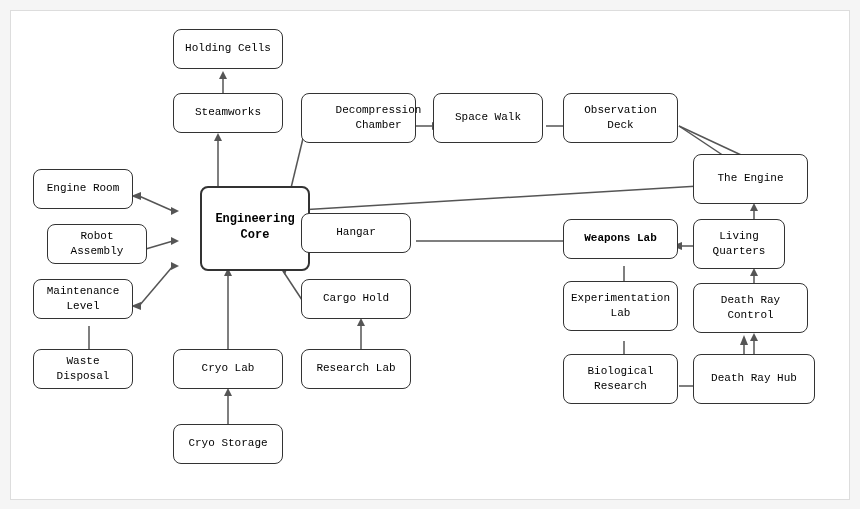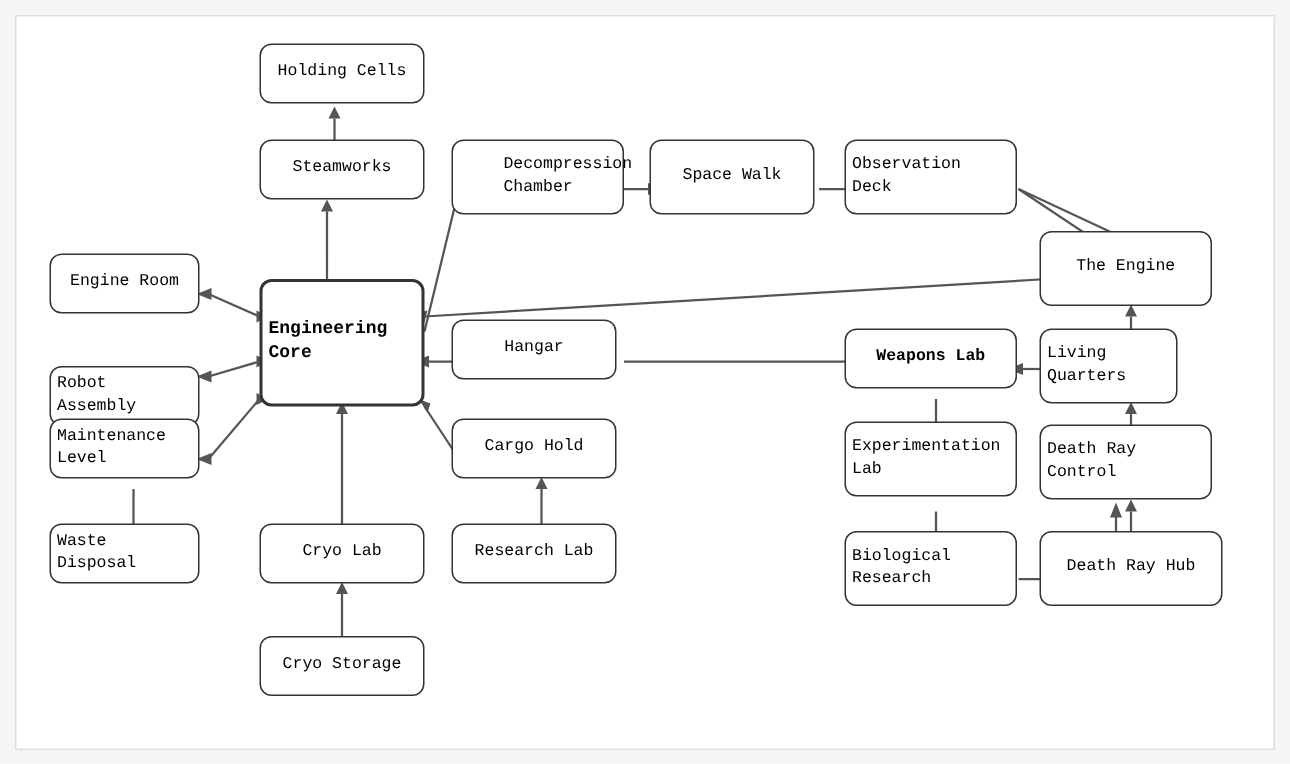--- a/index.html
+++ b/index.html
@@ -21,30 +21,31 @@
       border: 1px solid #ddd;
     }
     .node {
       position: absolute;
       border: 1.5px solid #333;
       border-radius: 8px;
       background: white;
       display: flex;
       align-items: center;
       justify-content: center;
-      text-align: left;
+      text-align: center;
       font-size: 11px;
       font-family: 'Courier New', monospace;
       line-height: 1.3;
       padding: 4px;
     }
     .node.large {
       border-width: 2px;
       font-weight: bold;
       font-size: 12px;
+      margin-left: 27px;
     }
     svg.arrows {
       position: absolute;
       top: 0; left: 0;
       width: 100%;
       height: 100%;
       pointer-events: none;
     }
     svg.arrows line, svg.arrows path, svg.arrows polyline {
       stroke: #555;
@@ -149,21 +150,21 @@
     <polygon points="729,350 733,358 737,350" fill="#555"></polygon>
 
     <line x1="405" y1="230" x2="558" y2="230"></line>
     <polygon points="554,226 564,230 554,234" fill="#555"></polygon>
   </svg>
 
   <div class="node" style="left:162px;top:18px;width:110px;height:40px;">Holding Cells</div>
   <div class="node" style="left:162px;top:82px;width:110px;height:40px;">Steamworks</div>
   <div class="node large" style="left:162px;top:175px;width:110px;height:85px;">Engineering Core</div>
   <div class="node" style="left:22px;top:158px;width:100px;height:40px;">Engine Room</div>
-  <div class="node" style="left:22px;top:213px;width:100px;height:40px;margin-top:20px;">Robot Assembly</div>
+  <div class="node" style="left:36px;top:213px;width:100px;height:40px;">Robot Assembly</div>
   <div class="node" style="left:22px;top:268px;width:100px;height:40px;">Maintenance Level</div>
   <div class="node" style="left:22px;top:338px;width:100px;height:40px;">Waste Disposal</div>
   <div class="node" style="left:162px;top:338px;width:110px;height:40px;">Cryo Lab</div>
   <div class="node" style="left:162px;top:413px;width:110px;height:40px;">Cryo Storage</div>
   <div class="node" style="left:290px;top:82px;width:115px;height:50px;padding-left:44px;">Decompression Chamber</div>
   <div class="node" style="left:422px;top:82px;width:110px;height:50px;">Space Walk</div>
   <div class="node" style="left:552px;top:82px;width:115px;height:50px;">Observation Deck</div>
   <div class="node" style="left:290px;top:202px;width:110px;height:40px;">Hangar</div>
   <div class="node" style="left:290px;top:268px;width:110px;height:40px;">Cargo Hold</div>
   <div class="node" style="left:290px;top:338px;width:110px;height:40px;">Research Lab</div>

